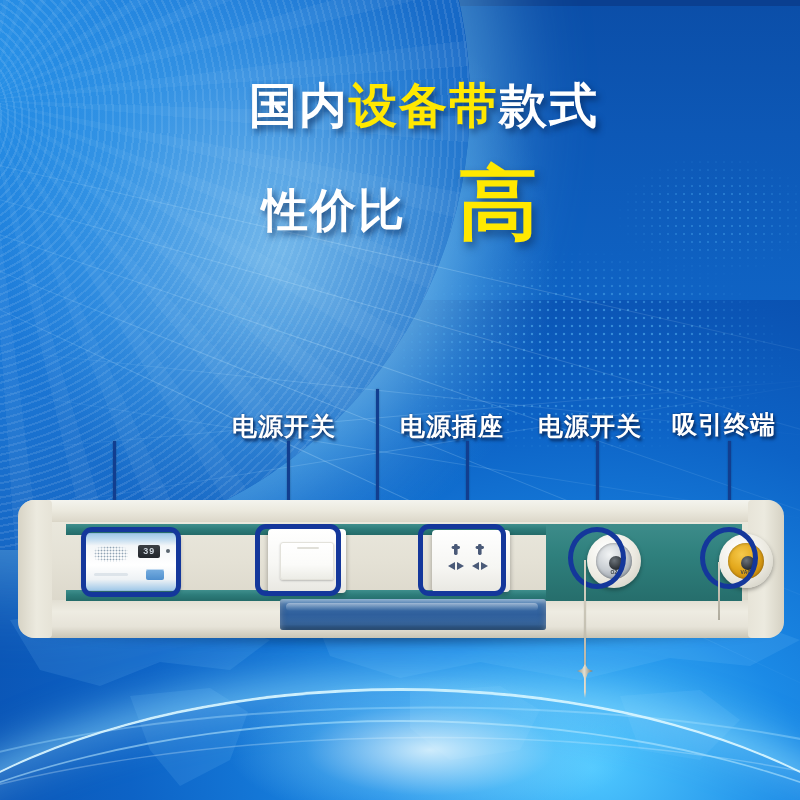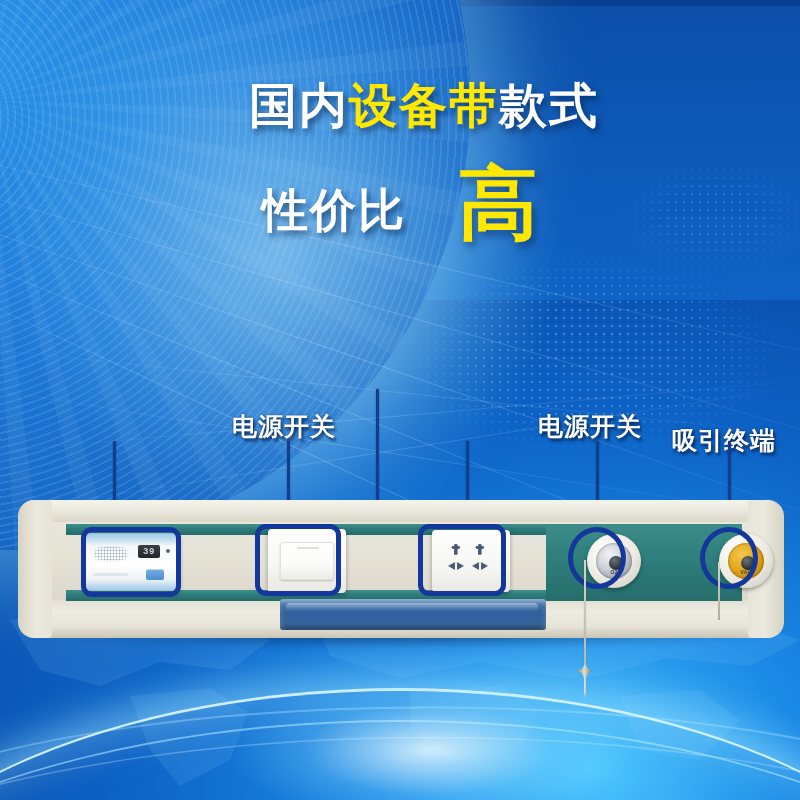--- a/index.html
+++ b/index.html
@@ -391,22 +391,23 @@
     <div class="hl-row1">
       <span class="w">国内</span><span class="y">设备带</span><span class="w">款式</span>
     </div>
     <div class="hl-row2">
       <span class="hl-xj">性价比</span>
       <span class="hl-gao">高</span>
     </div>
   </div>
 
   <div class="callout" style="left:232px;top:410px;">电源开关</div>
+  <div class="callout" style="left:400px;top:410px;">电源插座</div>
   <div class="callout" style="left:538px;top:410px;">电源开关</div>
-  <div class="callout" style="left:672px;top:424px;">吸引终端</div>
+  <div class="callout" style="left:672px;top:408px;">吸引终端</div>
 
   <div class="leader" style="left:113px; top:441px; height:90px;"></div>
   <div class="leader" style="left:287px; top:441px; height:88px;"></div>
   <div class="leader" style="left:376px; top:389px; height:208px;"></div>
   <div class="leader" style="left:466px; top:441px; height:90px;"></div>
   <div class="leader" style="left:596px; top:441px; height:90px;"></div>
   <div class="leader" style="left:728px; top:441px; height:90px;"></div>
 
   <div class="bar-wrap">
     <div class="bar-shadow"></div>

